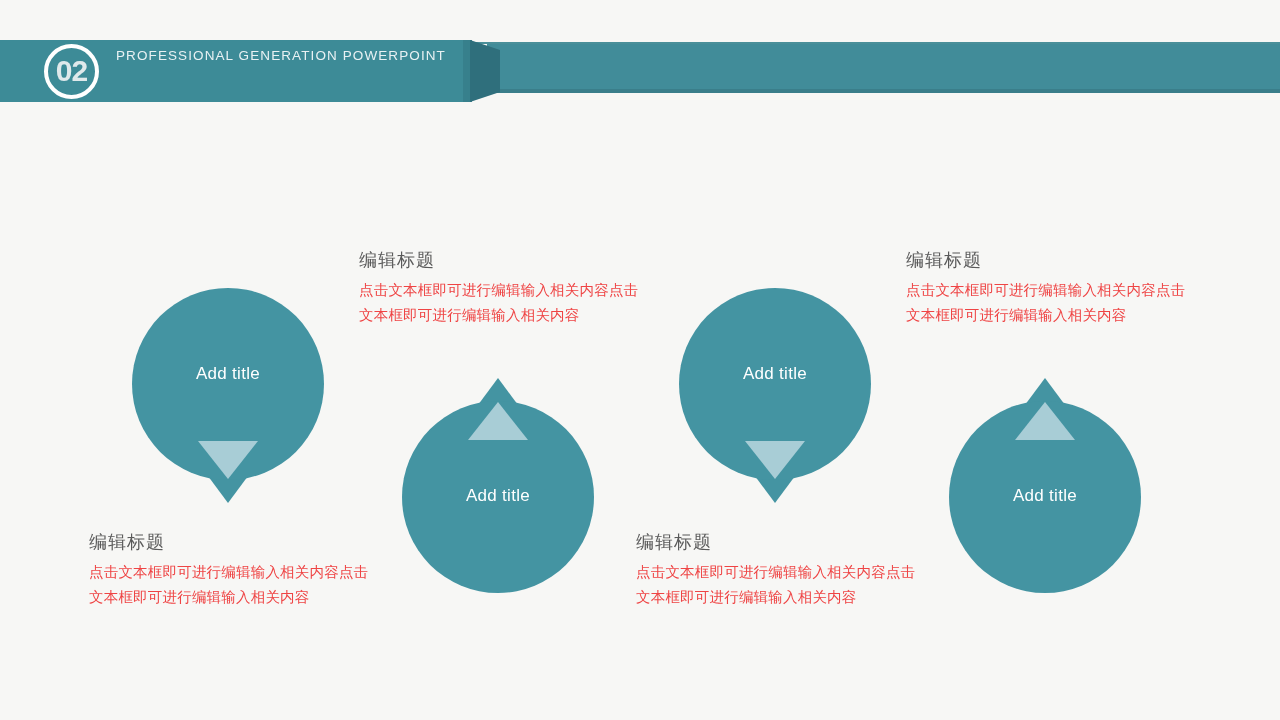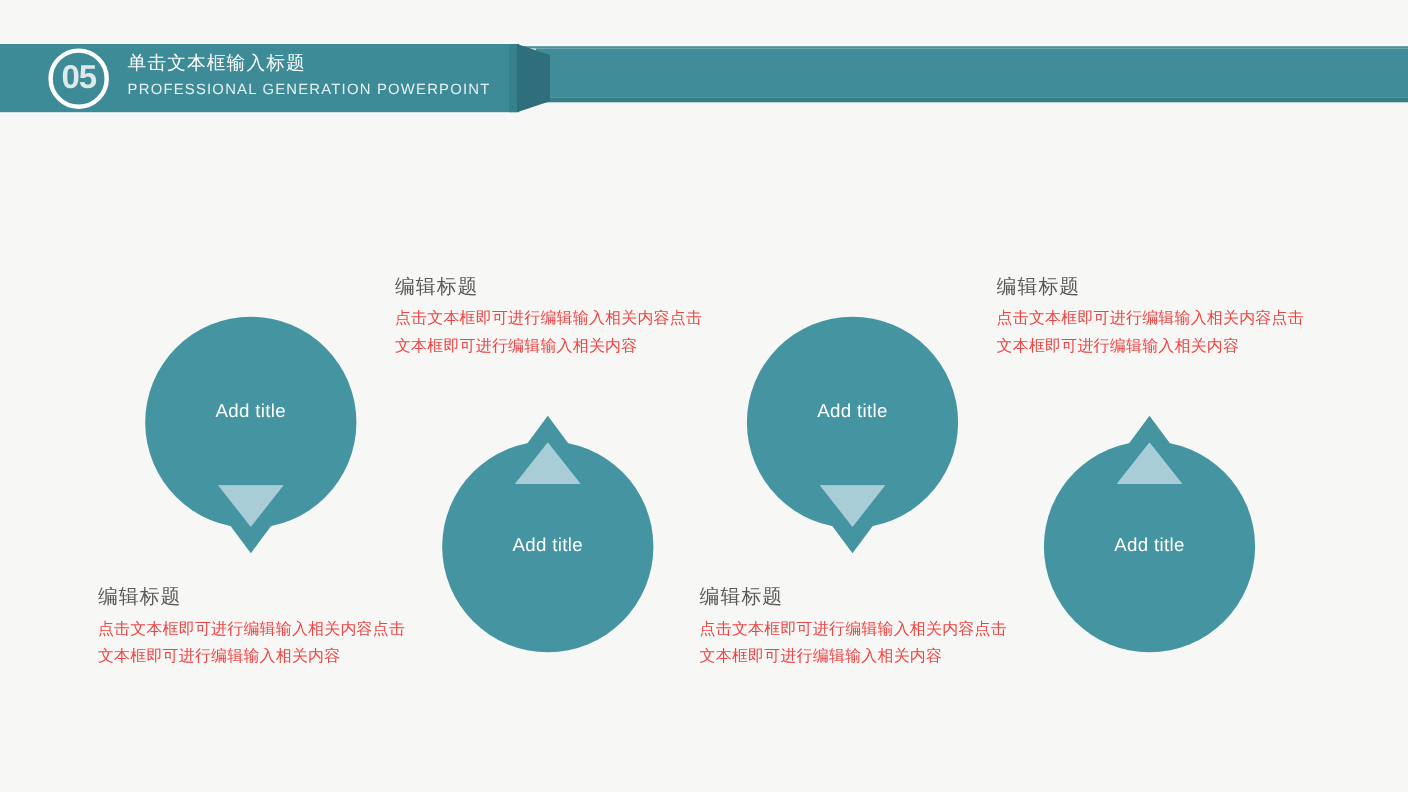--- a/index.html
+++ b/index.html
@@ -117,25 +117,24 @@
 
 <div class="top-rule"></div>
 <div class="header-bar-right"></div>
 <div class="header-bar-right-edge"></div>
 
 <div class="banner"></div>
 <div class="banner-fold-shadow"></div>
 <div class="banner-fold"></div>
 
 <div class="badge">
-  <span>05</span>
+  <span>02</span>
 </div>
 
 <div class="banner-text">
-  <div class="banner-title">单击文本框输入标题</div>
   <div class="banner-sub">PROFESSIONAL GENERATION POWERPOINT</div>
 </div>
 
 <div class="drop down" style="left:132px; top:288px;">
   <div class="tail"></div>
   <div class="drop-body"></div>
   <div class="tri"></div>
   <div class="label">Add title</div>
 </div>
 

